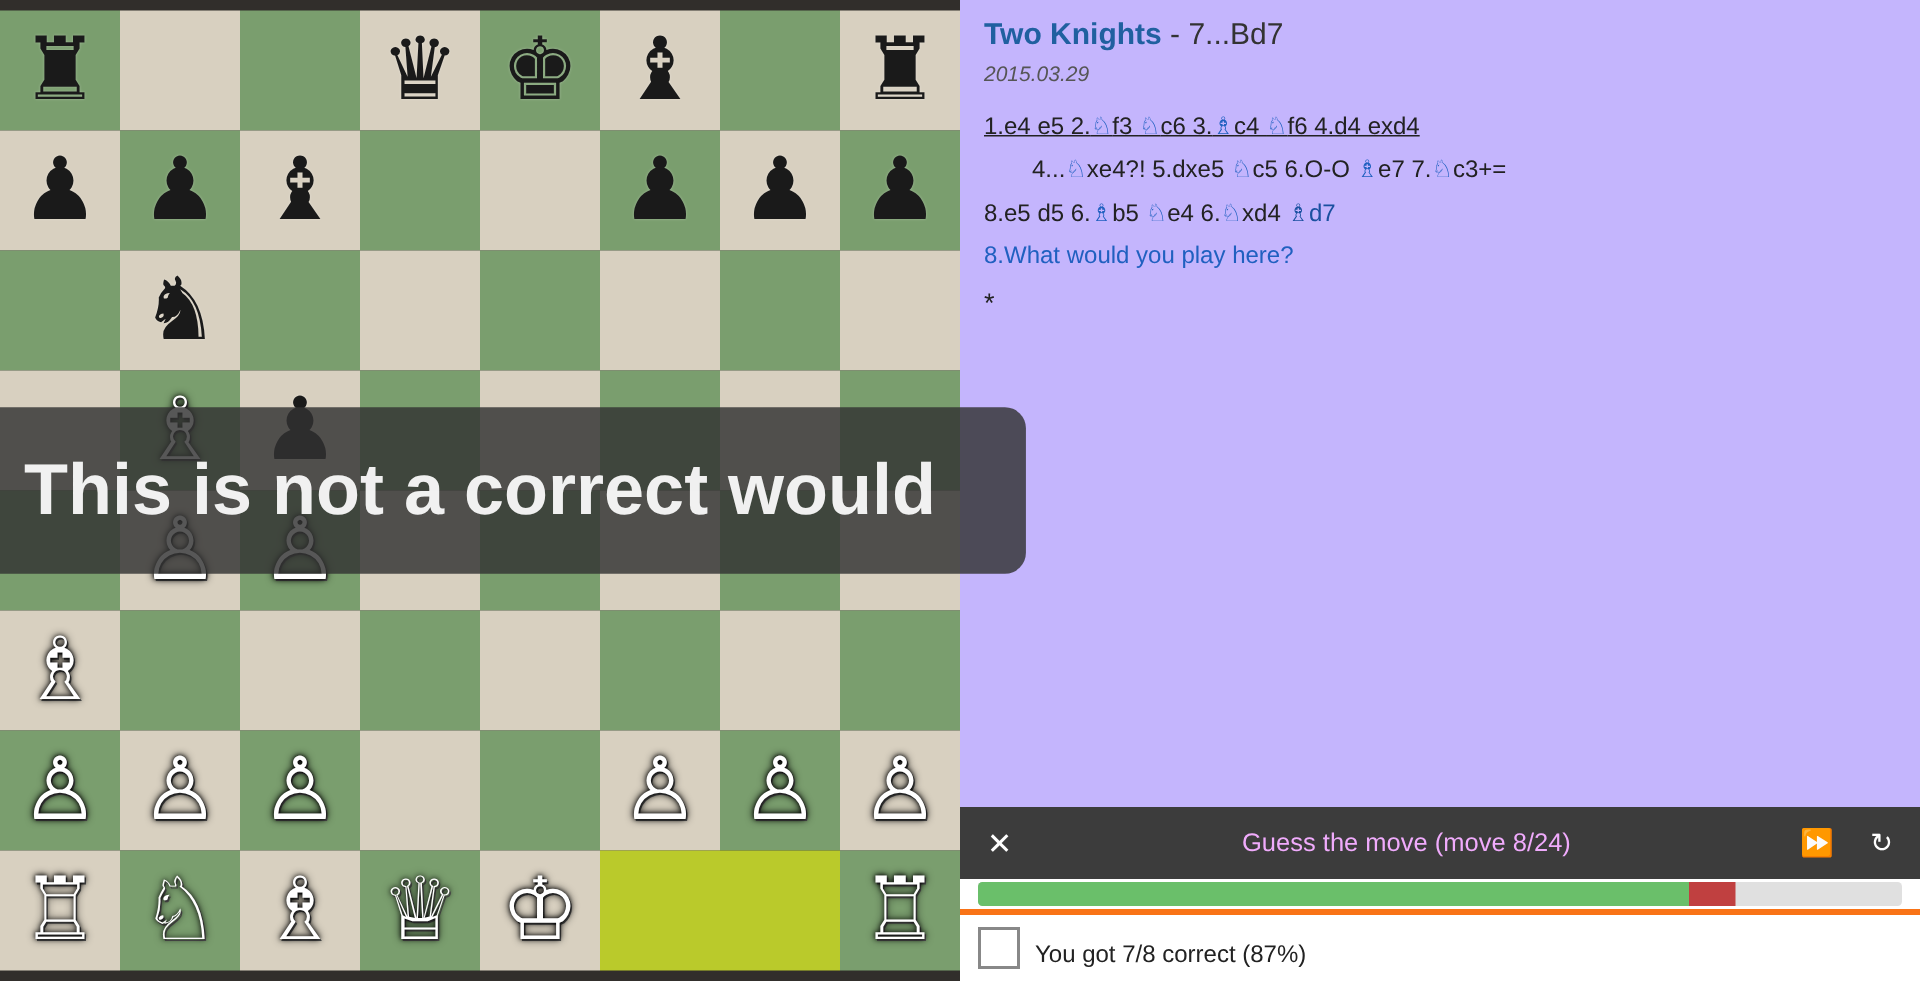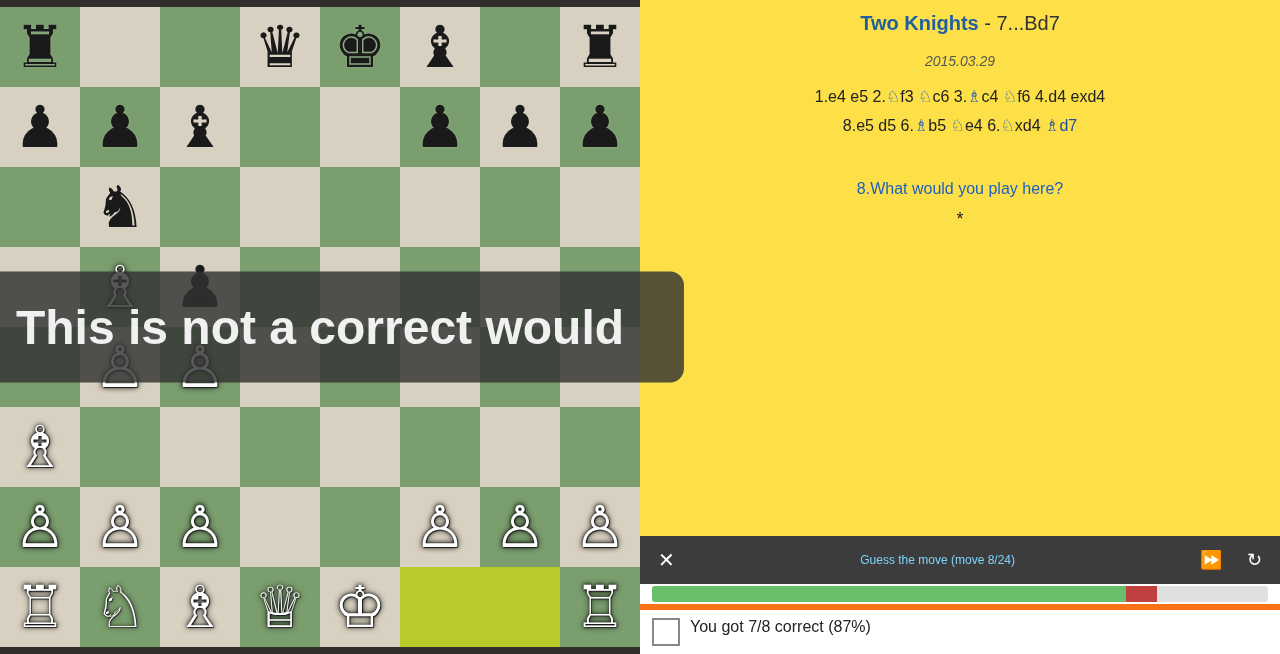--- a/index.html
+++ b/index.html
@@ -71,55 +71,54 @@
       display: flex;
       flex-direction: column;
       background: #fff;
       height: 654px;
     }
 
     #move-info {
       flex: 1;
       padding: 12px 16px;
       overflow-y: auto;
-      background: #fde047;
-      text-align: center;
+      background: #c4b5fd;
     }
 
     #opening-title {
       font-size: 20px;
       font-weight: bold;
       color: #2060a0;
       display: inline;
     }
 
     #opening-subtitle {
       font-size: 20px;
       color: #333;
       display: inline;
     }
 
     #opening-date {
       font-size: 14px;
       color: #555;
       font-style: italic;
-      margin-top: 18px;
+      margin-top: 6px;
     }
 
     #moves-text {
       margin-top: 14px;
       font-size: 16px;
       line-height: 1.8;
       color: #222;
     }
 
-    .move-normal { color: #222; }
+    .move-normal { color: #222; text-decoration: underline; }
     .move-blue   { color: #2060c0; font-weight: 500; }
     .move-bold-blue { color: #1a50a0; font-weight: normal; }
-    .move-question { color: #2060c0; font-weight: 500; margin-top: 34px; }
+    .move-question { color: #2060c0; font-weight: 500; }
     .move-asterisk { color: #222; font-size: 18px; }
 
     
     #bottom-bar {
       background: #3c3c3c;
       padding: 0 12px;
       height: 48px;
       display: flex;
       align-items: center;
       gap: 12px;
@@ -132,22 +131,22 @@
       font-size: 20px;
       cursor: pointer;
       background: none;
       border: none;
       padding: 4px 6px;
     }
 
     #guess-label {
       flex: 1;
       text-align: center;
-      font-size: 12px;
-      color: #7dd3fc;
+      font-size: 17px;
+      color: #f0abfc;
     }
 
     #skip-btn, #refresh-btn {
       background: none;
       border: none;
       color: #fff;
       font-size: 18px;
       cursor: pointer;
       padding: 4px 6px;
     }
@@ -178,23 +177,23 @@
     #progress-bar-red {
       height: 100%;
       background: #c04040;
     }
 
     
     #score-area {
       background: #fff;
       padding: 8px 12px;
       display: flex;
-      align-items: flex-start;
+      align-items: flex-end;
       gap: 10px;
-      border-top: 6px solid #f97316;
+      border-top: 4px solid #f97316;
     }
 
     #score-box {
       width: 28px;
       height: 28px;
       border: 2px solid #888;
       background: #fff;
     }
 
     #score-text {
@@ -289,20 +288,23 @@
 <div id="right-panel">
   <div id="move-info">
     <div>
       <span id="opening-title">Two Knights</span><span id="opening-subtitle"> - 7...Bd7</span>
     </div>
     <div id="opening-date">2015.03.29</div>
     <div id="moves-text">
       <div class="move-normal">
         <span>1.e4 e5 2.</span><span class="move-blue">♘</span><span>f3 </span><span class="move-blue">♘</span><span>c6 3.</span><span class="move-blue">♗</span><span>c4 </span><span class="move-blue">♘</span><span>f6 4.d4 exd4</span>
       </div>
+      <div style="padding-left: 32px;">
+        <span>4...</span><span class="move-blue">♘</span><span>xe4?! 5.dxe5 </span><span class="move-blue">♘</span><span>c5 6.O-O </span><span class="move-blue">♗</span><span>e7 7.</span><span class="move-blue">♘</span><span>c3+=</span>
+      </div>
       <div>
         <span>8.e5 d5 6.</span><span class="move-blue">♗</span><span>b5 </span><span class="move-blue">♘</span><span>e4 6.</span><span class="move-blue">♘</span><span>xd4 </span><span class="move-bold-blue">♗d7</span>
       </div>
       <div class="move-question">
         <span>8.What would you play here?</span>
       </div>
       <div class="move-asterisk">*</div>
     </div>
   </div>
 

